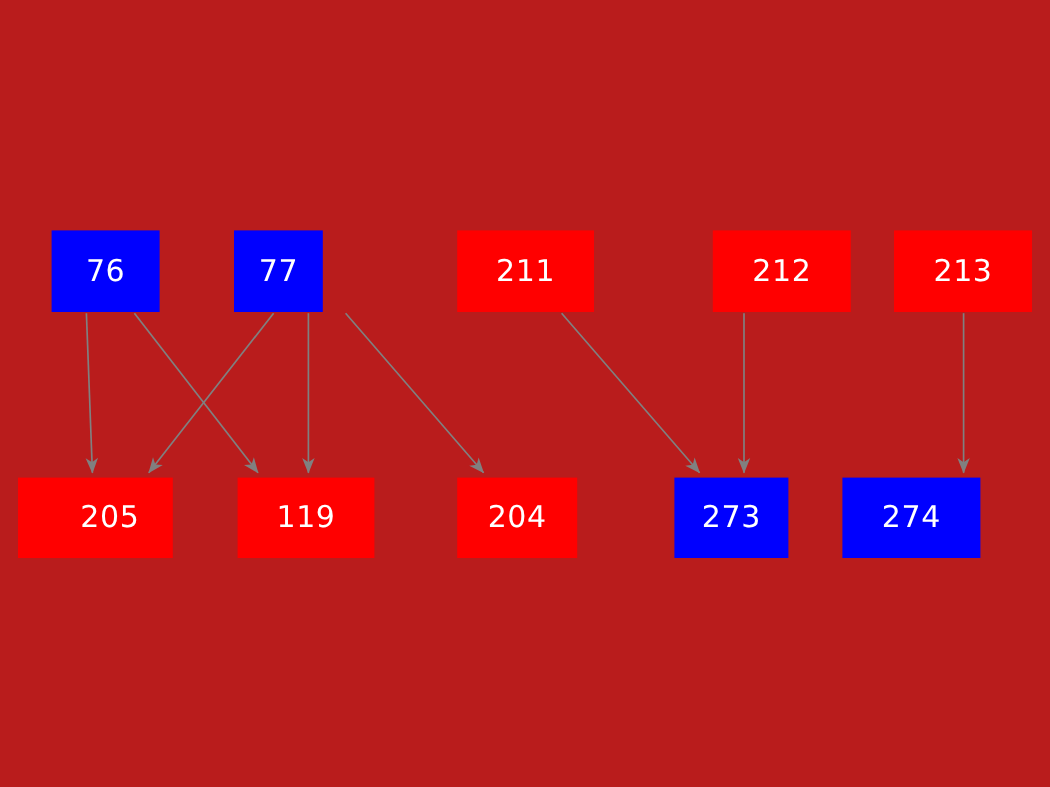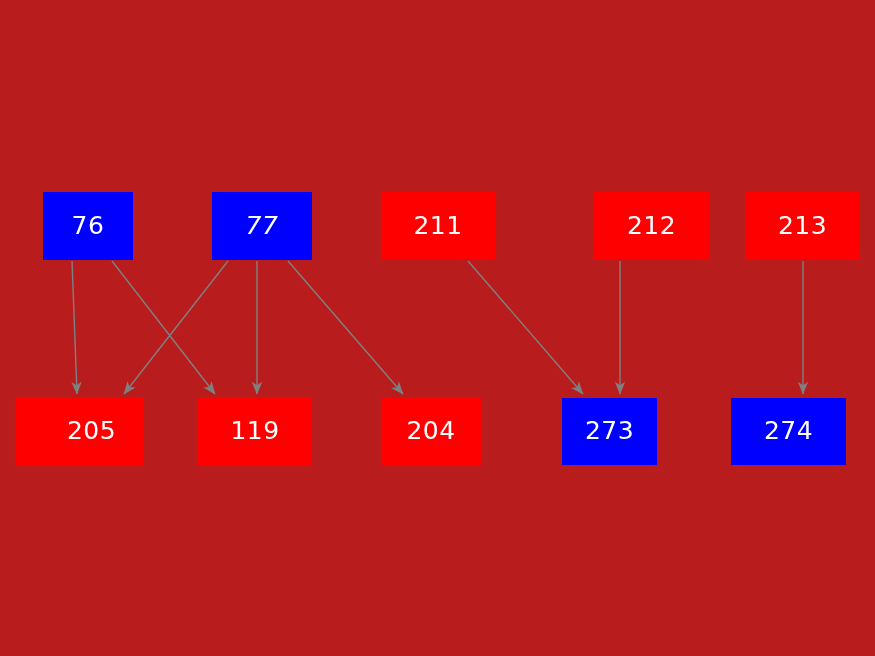--- a/index.html
+++ b/index.html
@@ -62,21 +62,21 @@
         <line x1="468" y1="261" x2="583" y2="394" stroke="#808080" stroke-width="1.4" marker-end="url(#arrowhead)"></line>
         <line x1="620" y1="261" x2="620" y2="394" stroke="#808080" stroke-width="1.4" marker-end="url(#arrowhead)"></line>
         <line x1="803" y1="261" x2="803" y2="394" stroke="#808080" stroke-width="1.4" marker-end="url(#arrowhead)"></line>
       </g>
   </svg>
 
   <div id="nodes-group">
       <div class="node" style="left: 43px; top: 192px; width: 90px; height: 68px; background: rgb(0, 0, 255);">
         <span class="node-label" style="color: rgb(255, 255, 255);">76</span>
       </div>
-      <div class="node" style="left: 212px; top: 192px; width: 100px; height: 68px; background: rgb(0, 0, 255); font-style: italic;">
+      <div class="node" style="left: 195px; top: 192px; width: 74px; height: 68px; background: rgb(0, 0, 255);">
         <span class="node-label" style="color: rgb(255, 255, 255);">77</span>
       </div>
       <div class="node" style="left: 381px; top: 192px; width: 114px; height: 68px; background: rgb(255, 0, 0); align-items: center;">
         <span class="node-label" style="color: rgb(255, 255, 255);">211</span>
       </div>
       <div class="node" style="left: 562px; top: 192px; width: 115px; height: 68px; background: rgb(255, 0, 0); margin-left: 32px;">
         <span class="node-label" style="color: rgb(255, 255, 255);">212</span>
       </div>
       <div class="node" style="left: 745px; top: 192px; width: 115px; height: 68px; background: rgb(255, 0, 0);">
         <span class="node-label" style="color: rgb(255, 255, 255);">213</span>
@@ -86,18 +86,18 @@
       </div>
       <div class="node" style="left: 198px; top: 398px; width: 114px; height: 67px; background: rgb(255, 0, 0);">
         <span class="node-label" style="color: rgb(255, 255, 255);">119</span>
       </div>
       <div class="node" style="left: 381px; top: 398px; width: 100px; height: 67px; background: rgb(255, 0, 0);">
         <span class="node-label" style="color: rgb(255, 255, 255);">204</span>
       </div>
       <div class="node" style="left: 562px; top: 398px; width: 95px; height: 67px; background: rgb(0, 0, 255);">
         <span class="node-label" style="color: rgb(255, 255, 255);">273</span>
       </div>
-      <div class="node" style="left: 731px; top: 398px; width: 115px; height: 67px; background: rgb(0, 0, 255);">
+      <div class="node" style="left: 702px; top: 398px; width: 115px; height: 67px; background: rgb(0, 0, 255);">
         <span class="node-label" style="color: rgb(255, 255, 255);">274</span>
       </div>
     </div>
 
 </div>
 
 </body></html>

